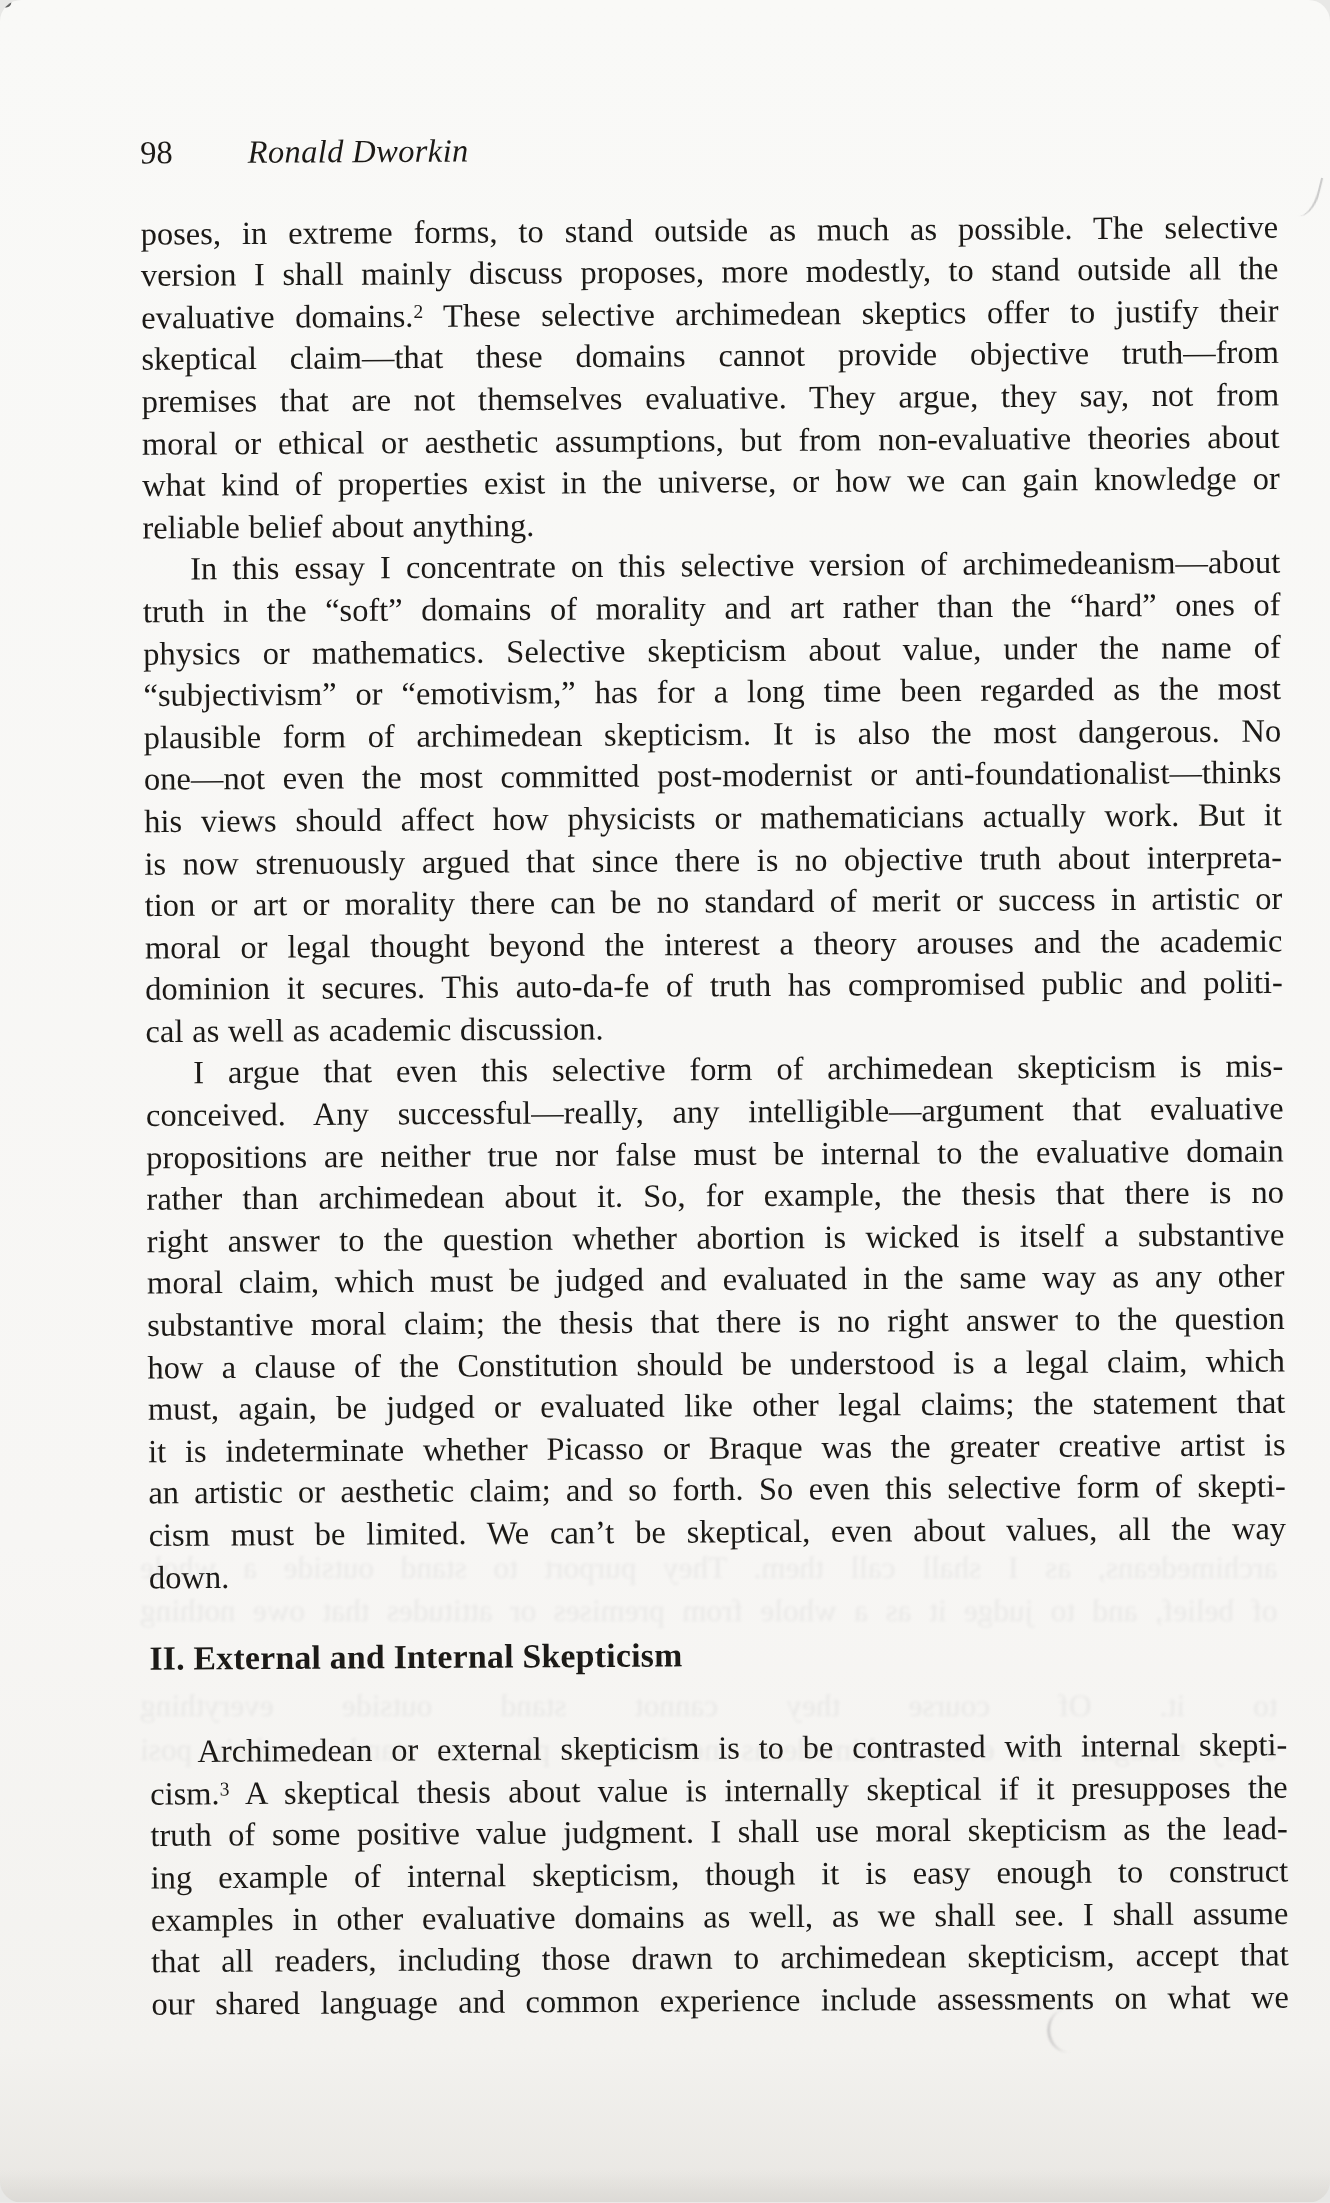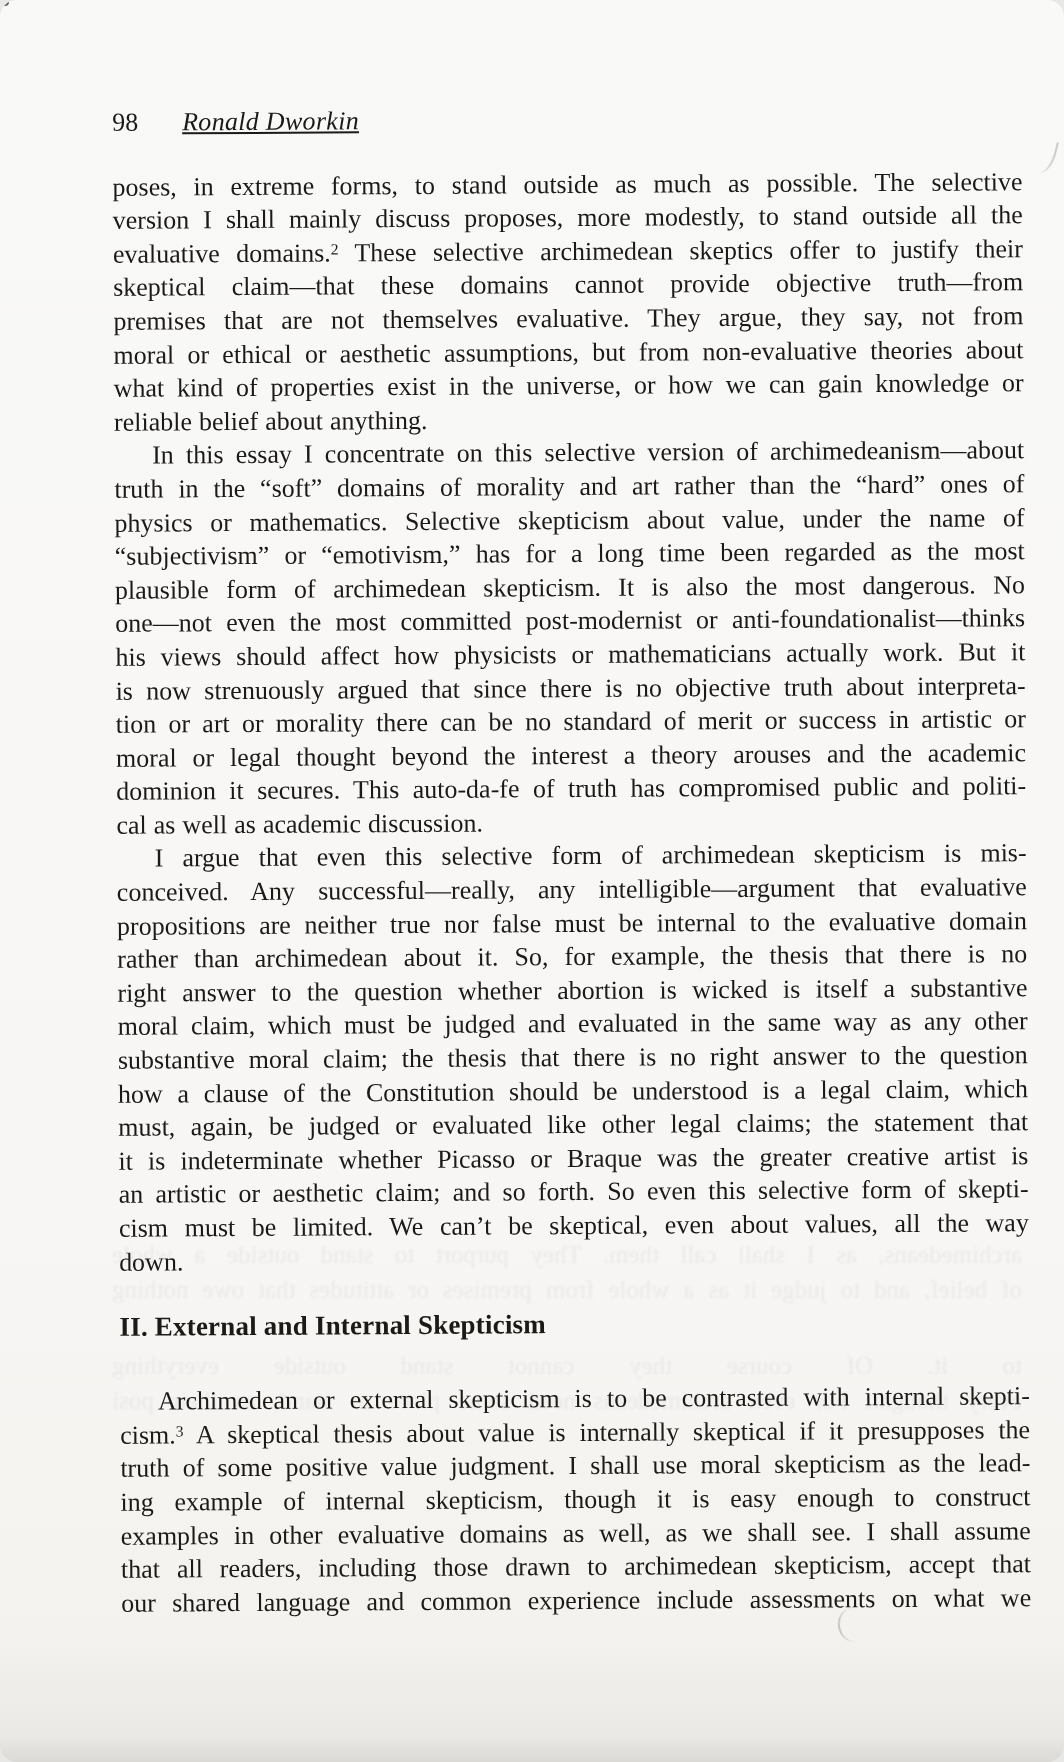--- a/index.html
+++ b/index.html
@@ -18,21 +18,21 @@
   .text-block {
     position:absolute;
     left:112px; top:103px; width:910px;
     transform:rotate(-0.35deg);
     transform-origin:50% 0;
     font-size:26px;
     line-height:33.6px;
   }
   .page-header { display:flex; align-items:baseline; margin-bottom:31px; }
   .page-number { font-style:normal; }
-  .running-head { font-style:italic; margin-left:44px; letter-spacing:0.3px;text-decoration:underline; }
+  .running-head { font-style:italic; margin-left:60px; letter-spacing:0.3px; }
   .para { margin:0; }
   .line {
     text-align:justify;
     text-align-last:justify;
     white-space:normal;
     word-spacing:0.02em;
   }
   .line.endline { text-align-last:left; }
   .line.indent { padding-left:38px; }
   .sup {

